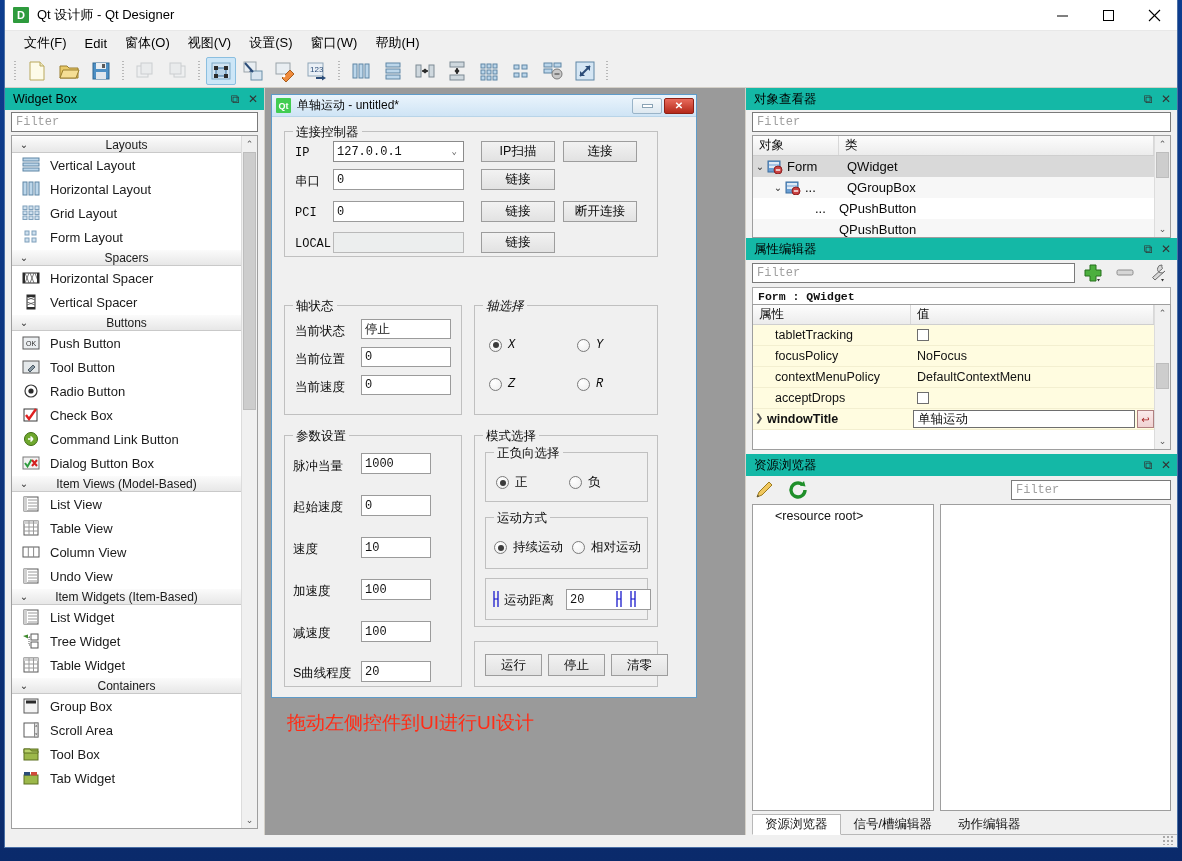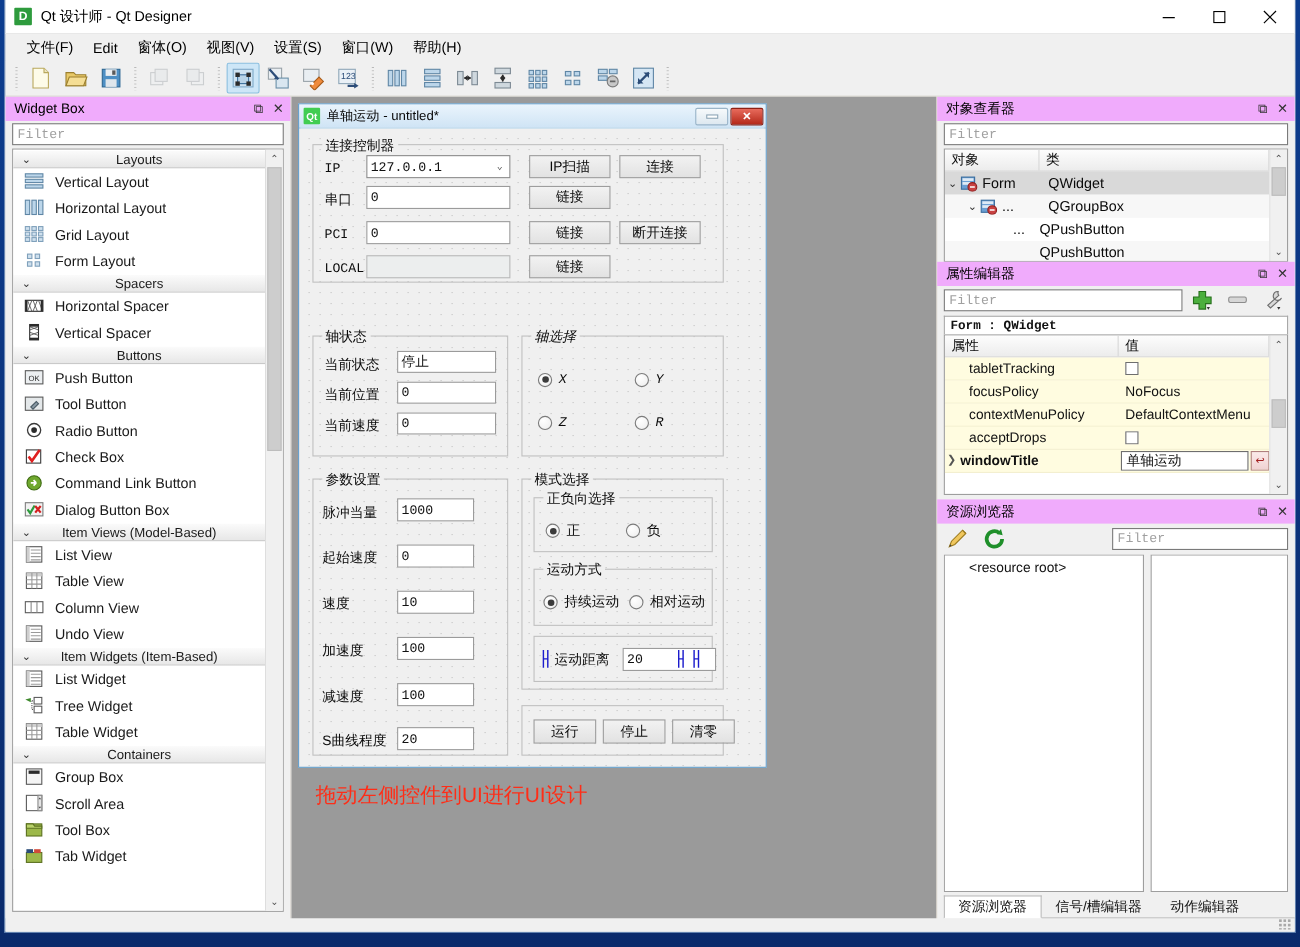--- a/index.html
+++ b/index.html
@@ -91,21 +91,21 @@
   
   .dock-left {
     width: 260px; flex: none;
     display: flex; flex-direction: column;
     background: #f0f0f0;
     border-right: 1px solid #d4d0c8;
   }
   .dock-head {
     height: 22px; display: flex; align-items: center;
     padding: 0 2px 0 8px; font-size: 12.5px; color: #000;
-    background: #f0abfc; flex: none;
+    background: #14b8a6; flex: none;
   }
   .dock-head .dh-title { flex: 1; white-space: nowrap; }
   .dh-btn {
     width: 18px; height: 18px; display: flex;
     align-items: center; justify-content: center;
     font-size: 12px; color: #333;
   }
   .filter-box {
     margin: 2px 6px 3px 6px; height: 20px;
     background: #fff; border: 1px solid #7a7a7a;
@@ -266,21 +266,21 @@
     position: absolute; width: 8px; height: 18px;
   }
   .hint-text {
     position: absolute; left: 22px; top: 622px;
     color: #ff2d17; font-size: 19px;
     font-family: "Liberation Sans", sans-serif;
     white-space: nowrap;
   }
   
   .dock-right {
-    width: 326px; flex: none;
+    width: 432px; flex: none;
     display: flex; flex-direction: column;
     background: #f0f0f0;
     border-left: 1px solid #d4d0c8;
   }
   .panel { display: flex; flex-direction: column; }
   .obj-tree-wrap {
     margin: 0 6px; border: 1px solid #9e9e9e; background: #fff;
     display: flex; flex: 1; overflow: hidden;
   }
   .tree-main { flex: 1; overflow: hidden; }

